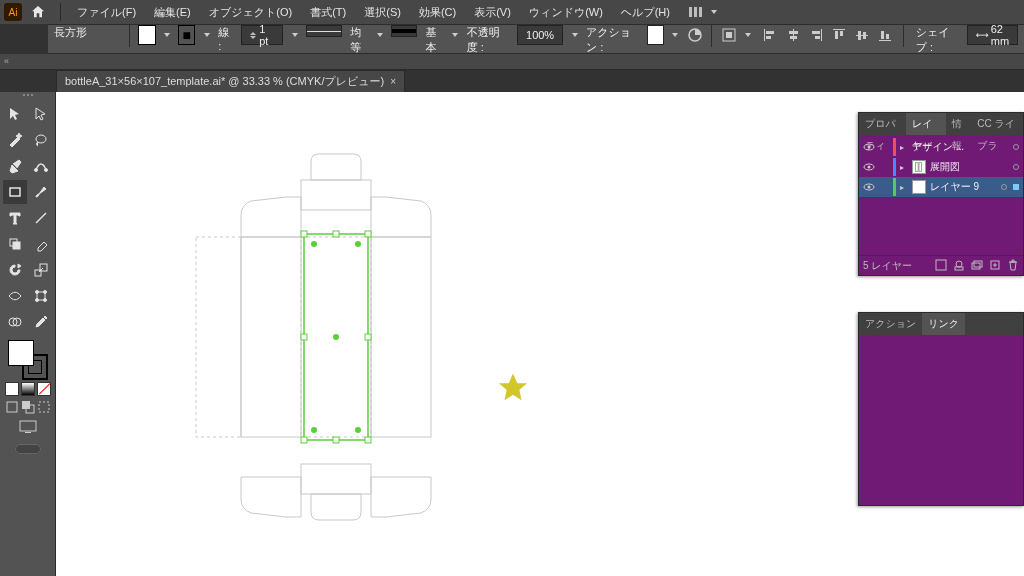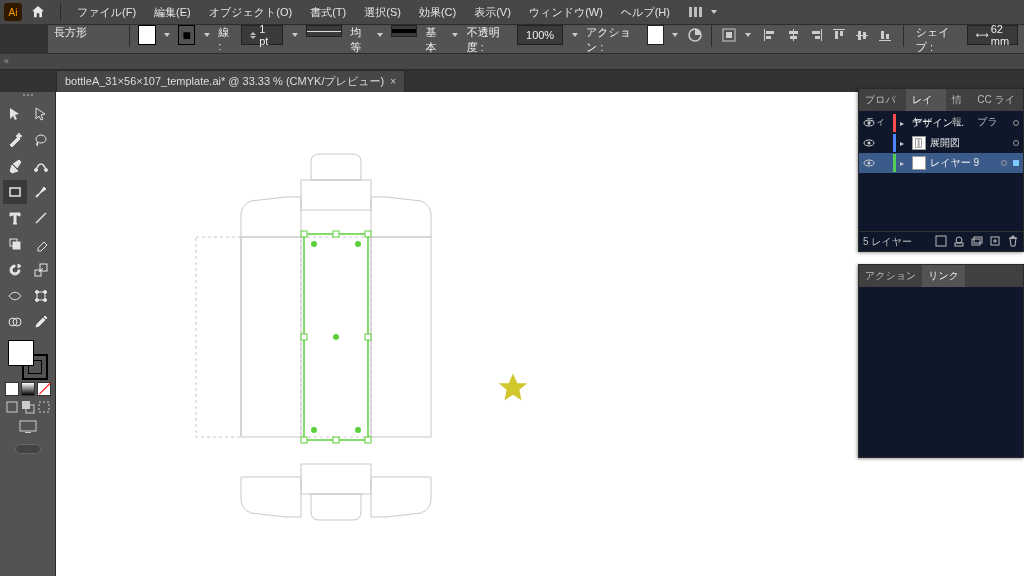--- a/index.html
+++ b/index.html
@@ -71,21 +71,21 @@
 
   
   .canvas-wrap{flex:1;background:#fff;position:relative;overflow:hidden;}
   .dieline{position:absolute;left:120px;top:60px;}
   .dieline svg{overflow:visible;}
   .star{position:absolute;left:440px;top:280px;}
   .star svg{width:34px;height:34px;fill:#d1c62b;}
 
   
   .panelcol{position:absolute;right:0;top:88px;width:166px;display:flex;flex-direction:column;gap:12px;}
-  .panel{background:#0f172a;border:1px solid #2a2a2a;box-shadow:-1px 1px 3px rgba(0,0,0,.4);}
+  .panel{background:#701a75;border:1px solid #2a2a2a;box-shadow:-1px 1px 3px rgba(0,0,0,.4);margin-top:24px;}
   .panel-tabs{display:flex;height:22px;background:#404040;}
   .ptab{padding:0 6px;line-height:22px;color:#bbb;font-size:10px;cursor:default;}
   .ptab.active{background:#535353;color:#eee;}
   .layer-list{padding:2px 0;}
   .layer-row{display:flex;align-items:center;height:20px;gap:4px;padding:0 4px;}
   .layer-row.sel{background:#3b5b8a;}
   .eye{width:12px;height:12px;}
   .eye svg{width:12px;height:12px;fill:#ccc;}
   .lockcol{width:10px;}
   .expand{color:#ccc;font-size:8px;width:8px;}

